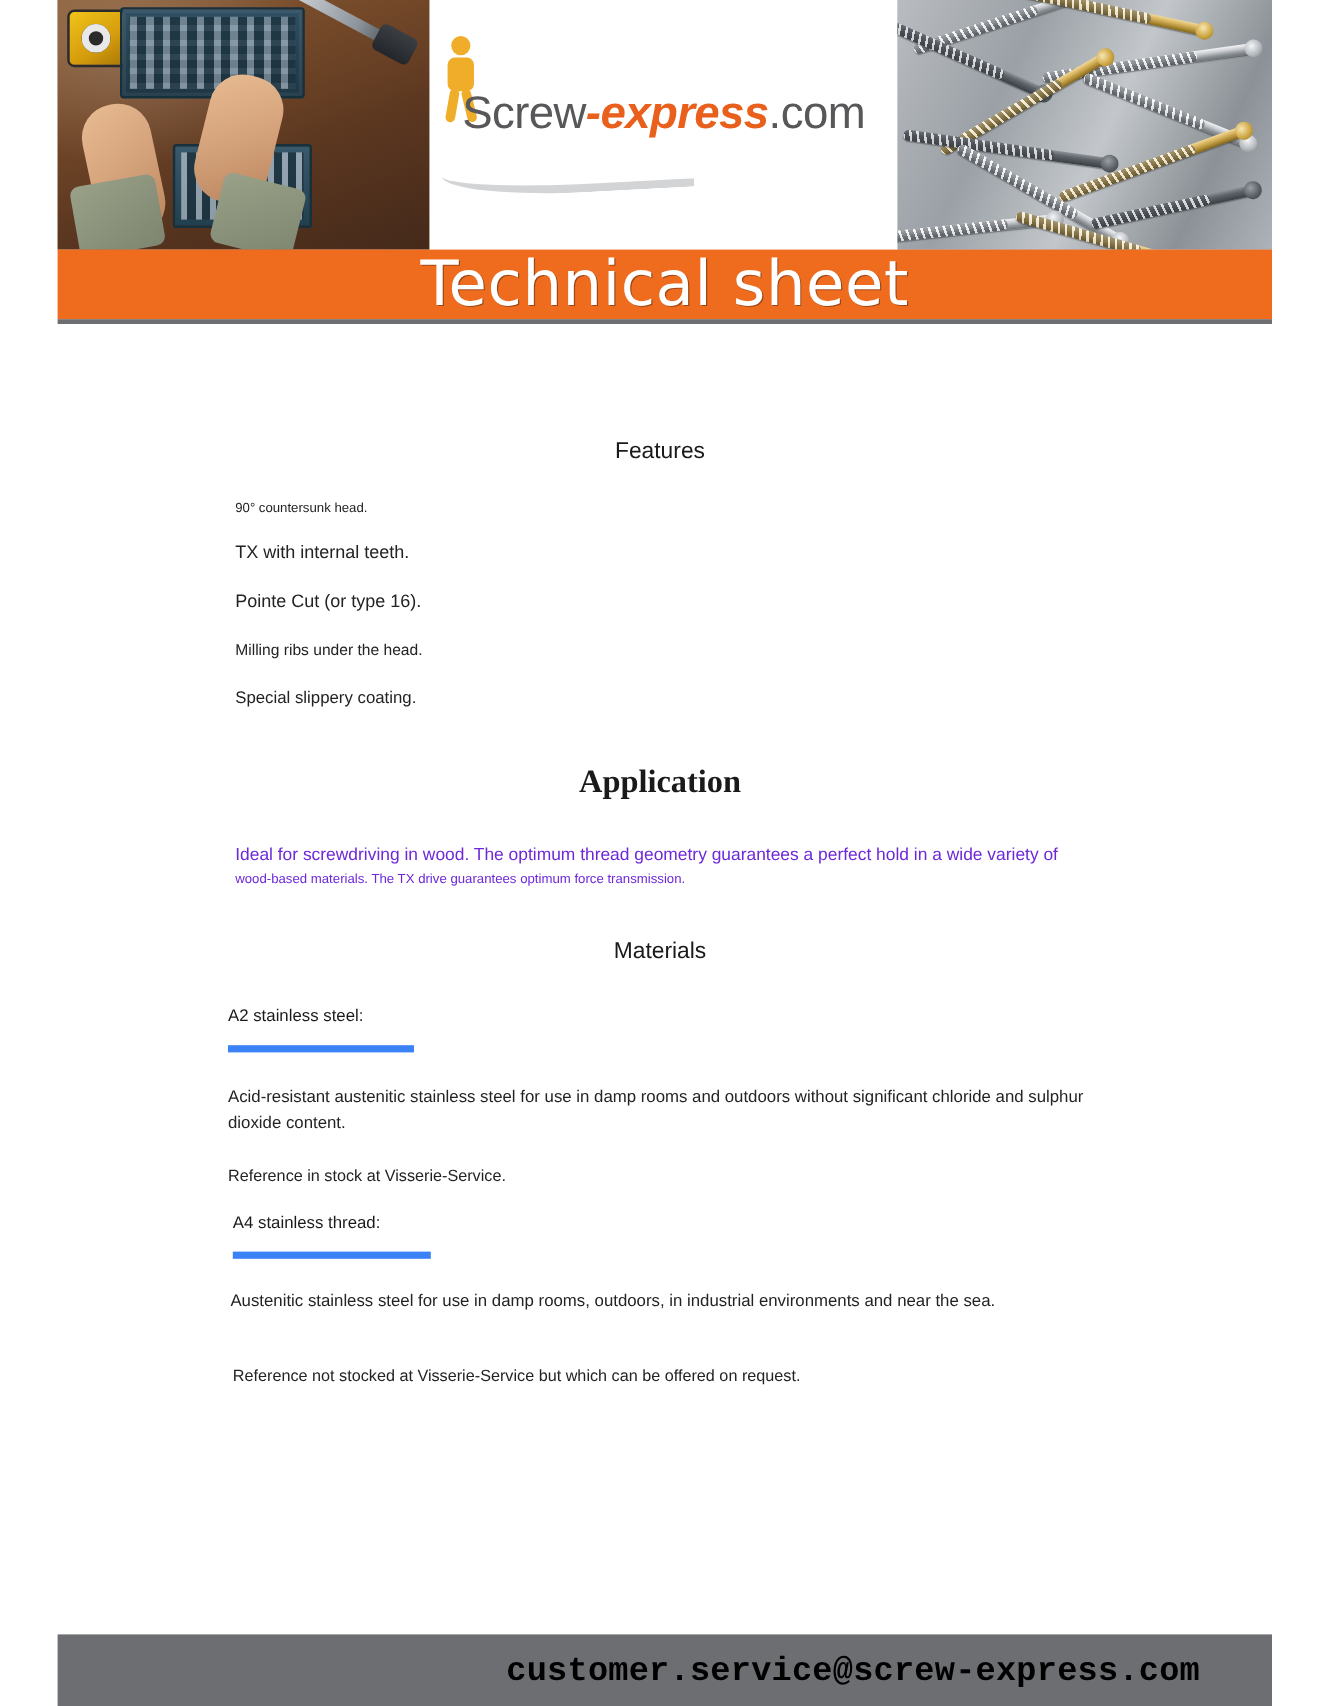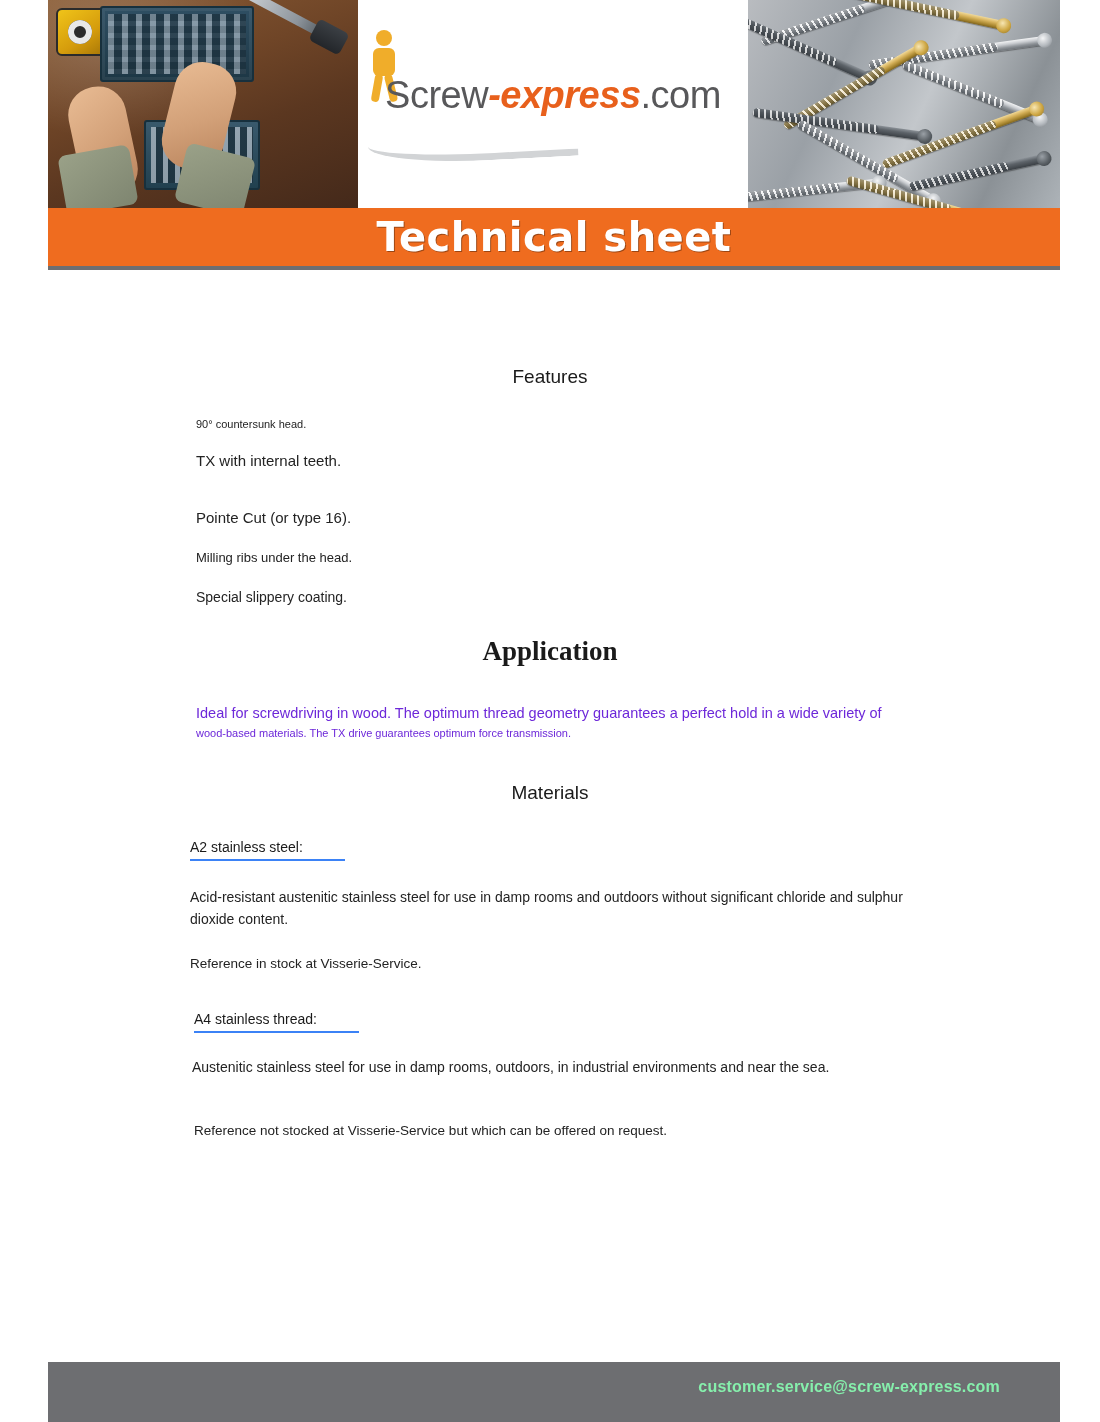--- a/index.html
+++ b/index.html
@@ -243,22 +243,22 @@
     width: 1012px;
     height: 58px;
     background: #ef6c1f;
     display: flex;
     align-items: center;
     justify-content: center;
   }
   .title-band .title-text {
     color: #ffffff;
     font-family: "DejaVu Sans", sans-serif;
-    font-weight: bold;
-    font-size: 40px;
+    font-weight: normal;
+    font-size: 52px;
     letter-spacing: 0.5px;
     text-shadow: 1px 1px 0 rgba(0,0,0,0.35);
   }
   .header-rule {
     position: absolute;
     left: 0; top: 266px;
     width: 1012px;
     height: 4px;
     background: #6d6e71;
   }
@@ -287,21 +287,21 @@
     position: absolute;
     left: 196px;
     top: 150px;
     width: 760px;
   }
   .feature-item {
     color: #232323;
     margin: 0 0 14px 0;
   }
   .feature-item.f0 { font-size: 11px; margin-bottom: 22px; }
-  .feature-item.f1 { font-size: 15px; margin-bottom: 40px; }
+  .feature-item.f1 { font-size: 15px; margin-bottom: 24px; }
   .feature-item.f2 { font-size: 15px; margin-bottom: 24px; }
   .feature-item.f3 { font-size: 13px; margin-bottom: 24px; }
   .feature-item.f4 { font-size: 14px; }
 
   .application-heading { position: absolute; left: 0; top: 368px; width: 1100px; }
   .application-text {
     position: absolute;
     left: 196px;
     top: 435px;
     width: 720px;
@@ -310,22 +310,22 @@
   .application-text .line1 { font-size: 14.5px; line-height: 1.5; }
   .application-text .line2 { font-size: 11px; line-height: 1.5; }
 
   .materials-heading { position: absolute; left: 0; top: 514px; width: 1100px; }
 
   .material-block { position: absolute; left: 190px; width: 760px; }
   .material-block .mat-title {
     display: inline-block;
     font-size: 14px;
     color: #1a1a1a;
-    border-bottom: 2px solid #3b82f6;
-    padding-bottom: 4px;
+    border-bottom: 6px solid #3b82f6;
+    padding-bottom: 17px;
     padding-right: 42px;
   }
   .material-block .mat-desc {
     font-size: 14px;
     color: #232323;
     line-height: 1.55;
     margin-top: 26px;
     width: 720px;
   }
   .material-block .mat-note {
@@ -346,24 +346,24 @@
     left: 48px;
     top: 1362px;
     width: 1012px;
     height: 60px;
     background: #6d6e71;
   }
   .footer-email {
     position: absolute;
     right: 60px;
     top: 16px;
-    color: #86efac;
-    font-family: Liberation Sans, sans-serif;
+    color: #000000;
+    font-family: Liberation Mono, monospace;
     font-weight: bold;
-    font-size: 16px;
+    font-size: 28px;
     letter-spacing: 0.2px;
   }
 </style>
 </head>
 <body>
 
 <div class="page">
 
   <div class="header">
 

